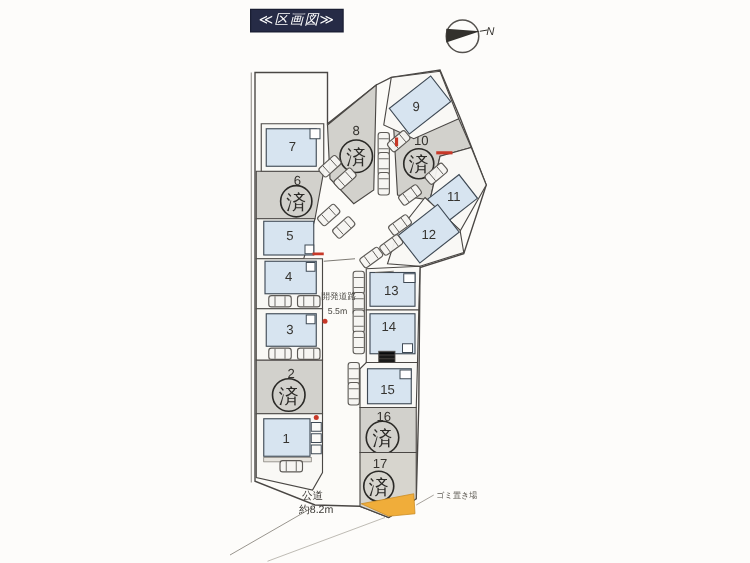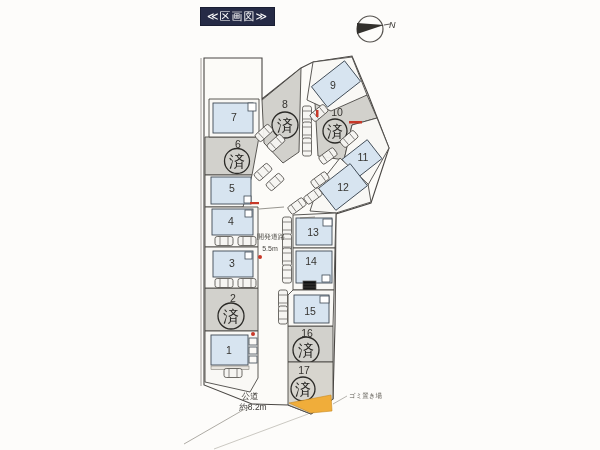--- a/index.html
+++ b/index.html
@@ -9,20 +9,21 @@
     font-family:"Liberation Sans","DejaVu Sans",sans-serif;
     position:relative;
   }
   #stage{position:absolute;inset:0;width:600px;height:450px;}
   .title-box{
     position:absolute;left:201px;top:8px;
     background:#262b46;color:#ffffff;
     font-size:11px;line-height:17px;height:17px;
     padding:0 6px;letter-spacing:1px;
     box-shadow:0 0 0 1px #1a1e33;
+    font-style:italic;
   }
   svg{position:absolute;left:0;top:0;}
   svg text{font-family:"Liberation Sans","DejaVu Sans",sans-serif;fill:#35332f;}
   .lotnum{font-size:10.5px;text-anchor:middle;}
   .soldchar{font-size:16px;text-anchor:middle;fill:#2b2a27;}
   .small-label{font-size:7px;text-anchor:middle;fill:#4a4843;}
   .tiny-label{font-size:6.5px;fill:#5a564f;}
   .road-label{font-size:8.5px;text-anchor:middle;fill:#3c3a36;}
   .compass-n{font-size:9px;font-style:italic;fill:#33312d;}
 </style>

